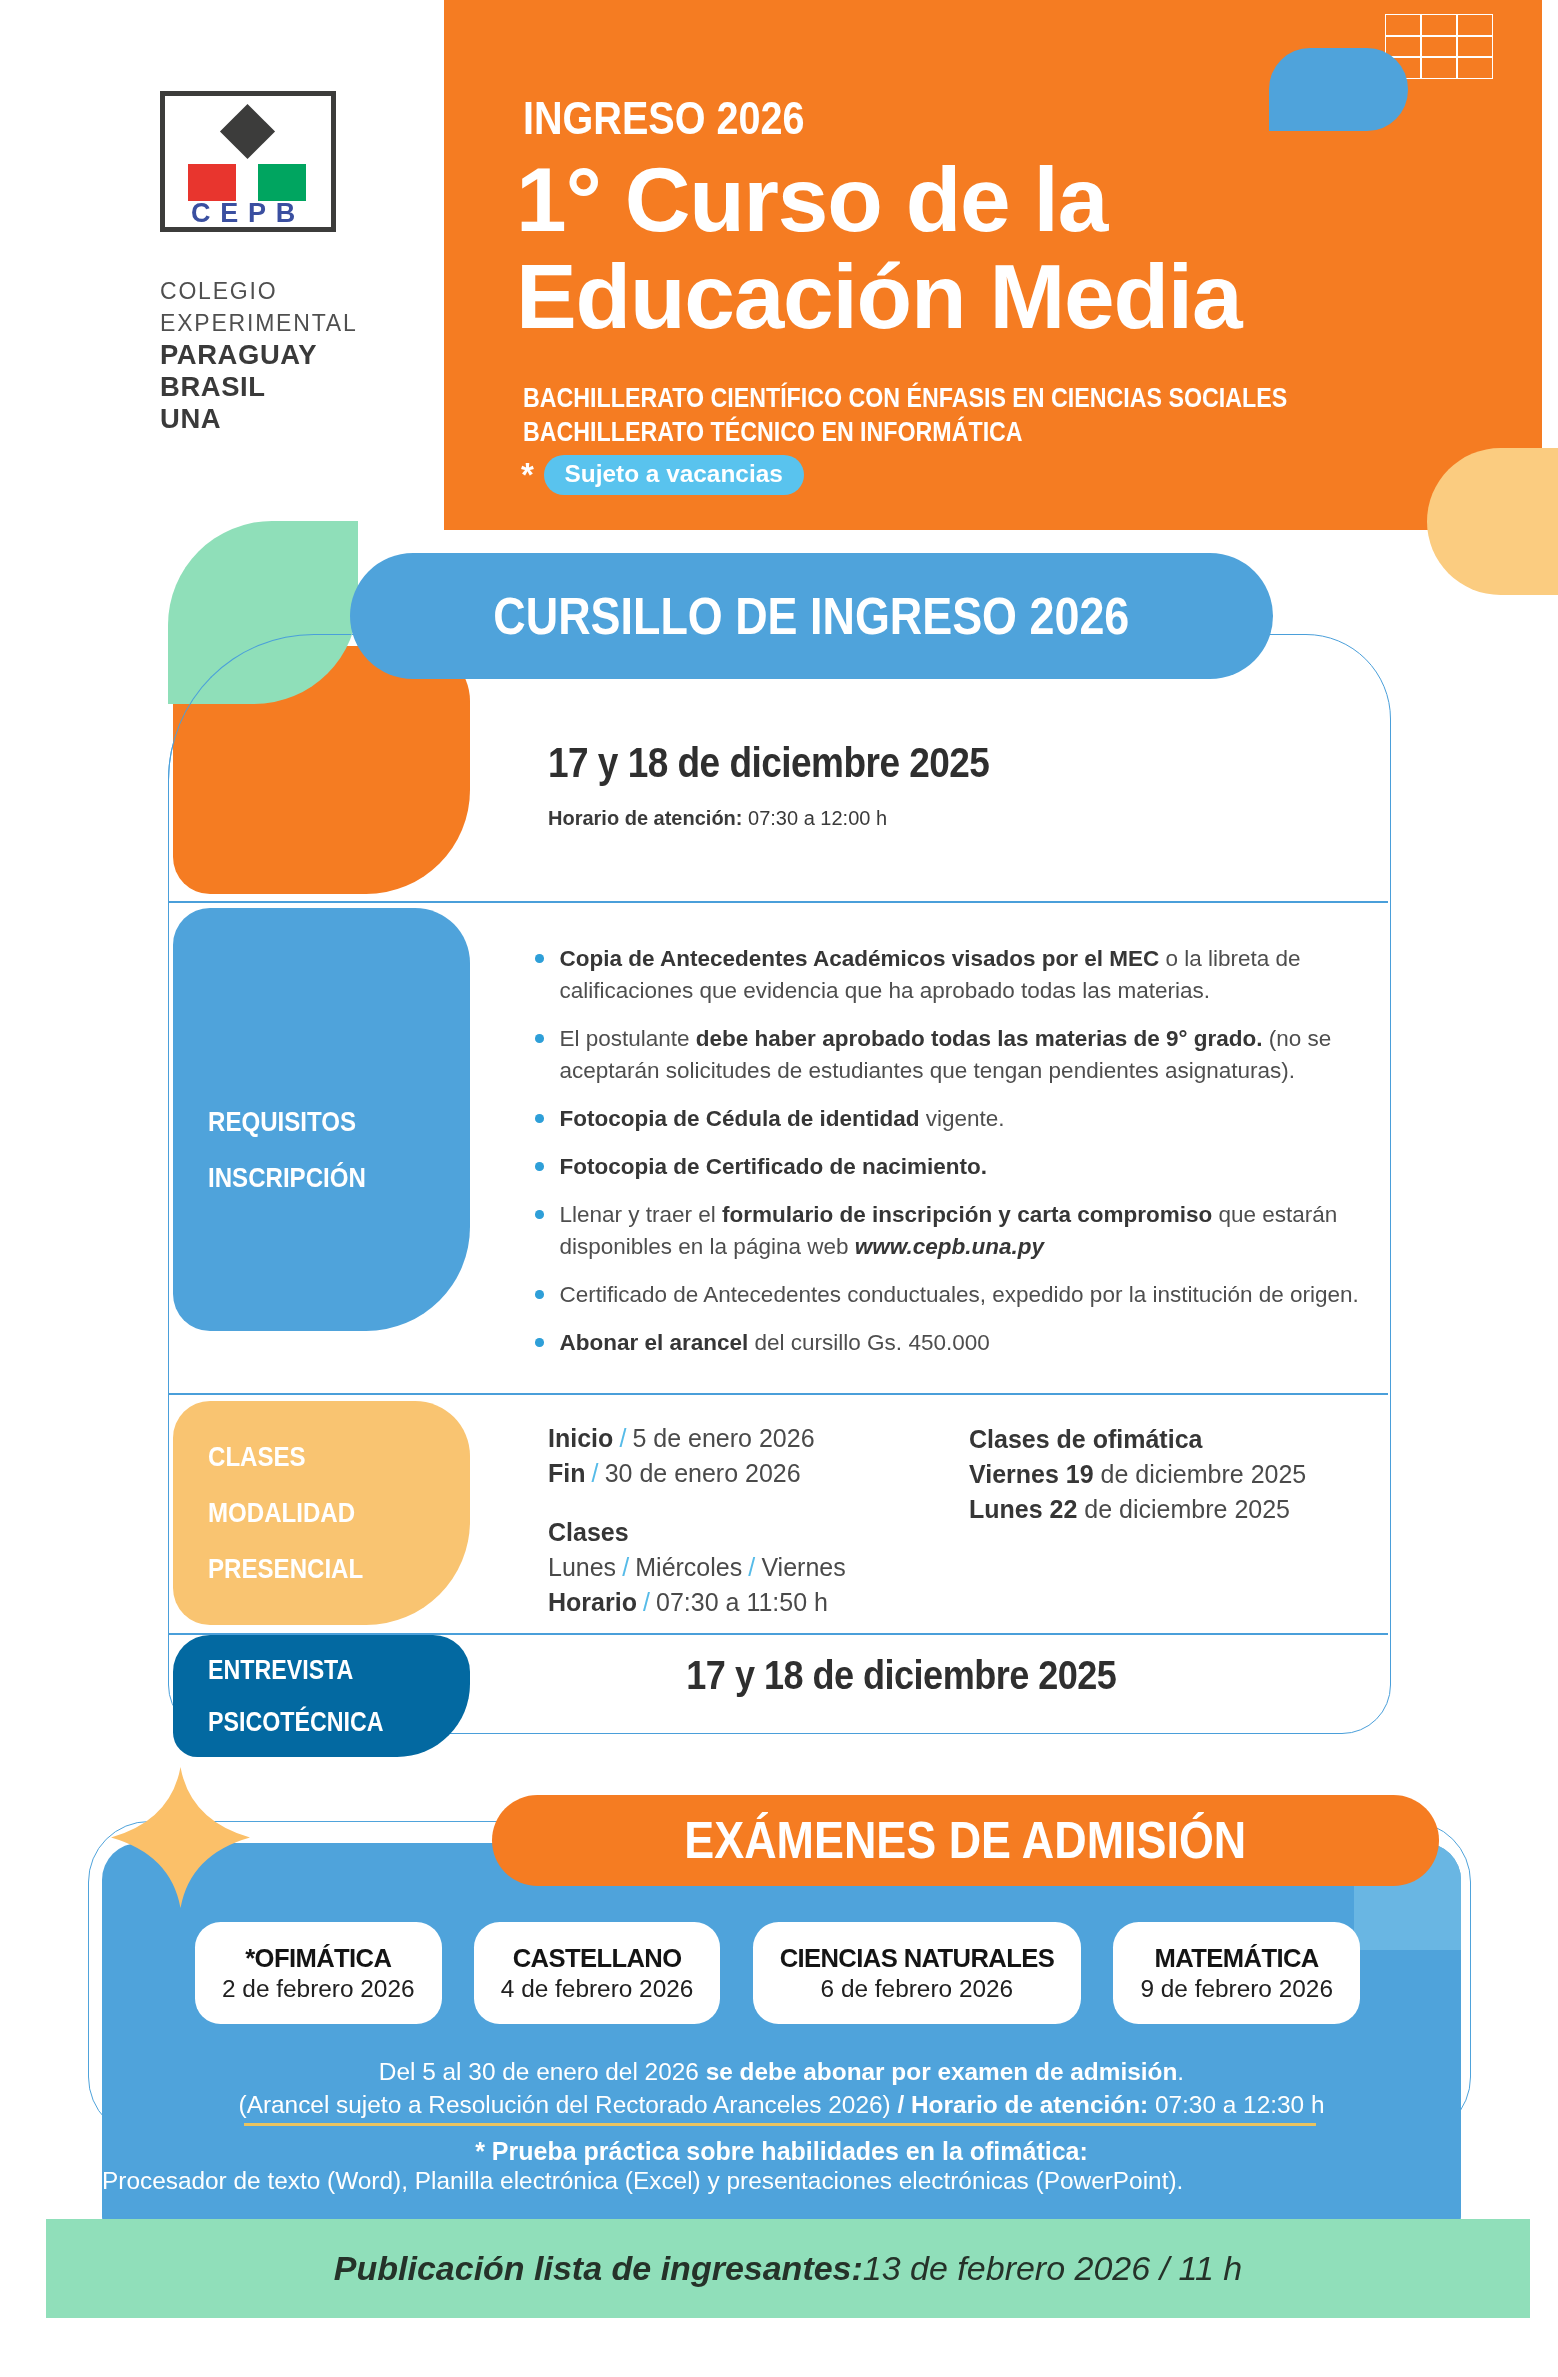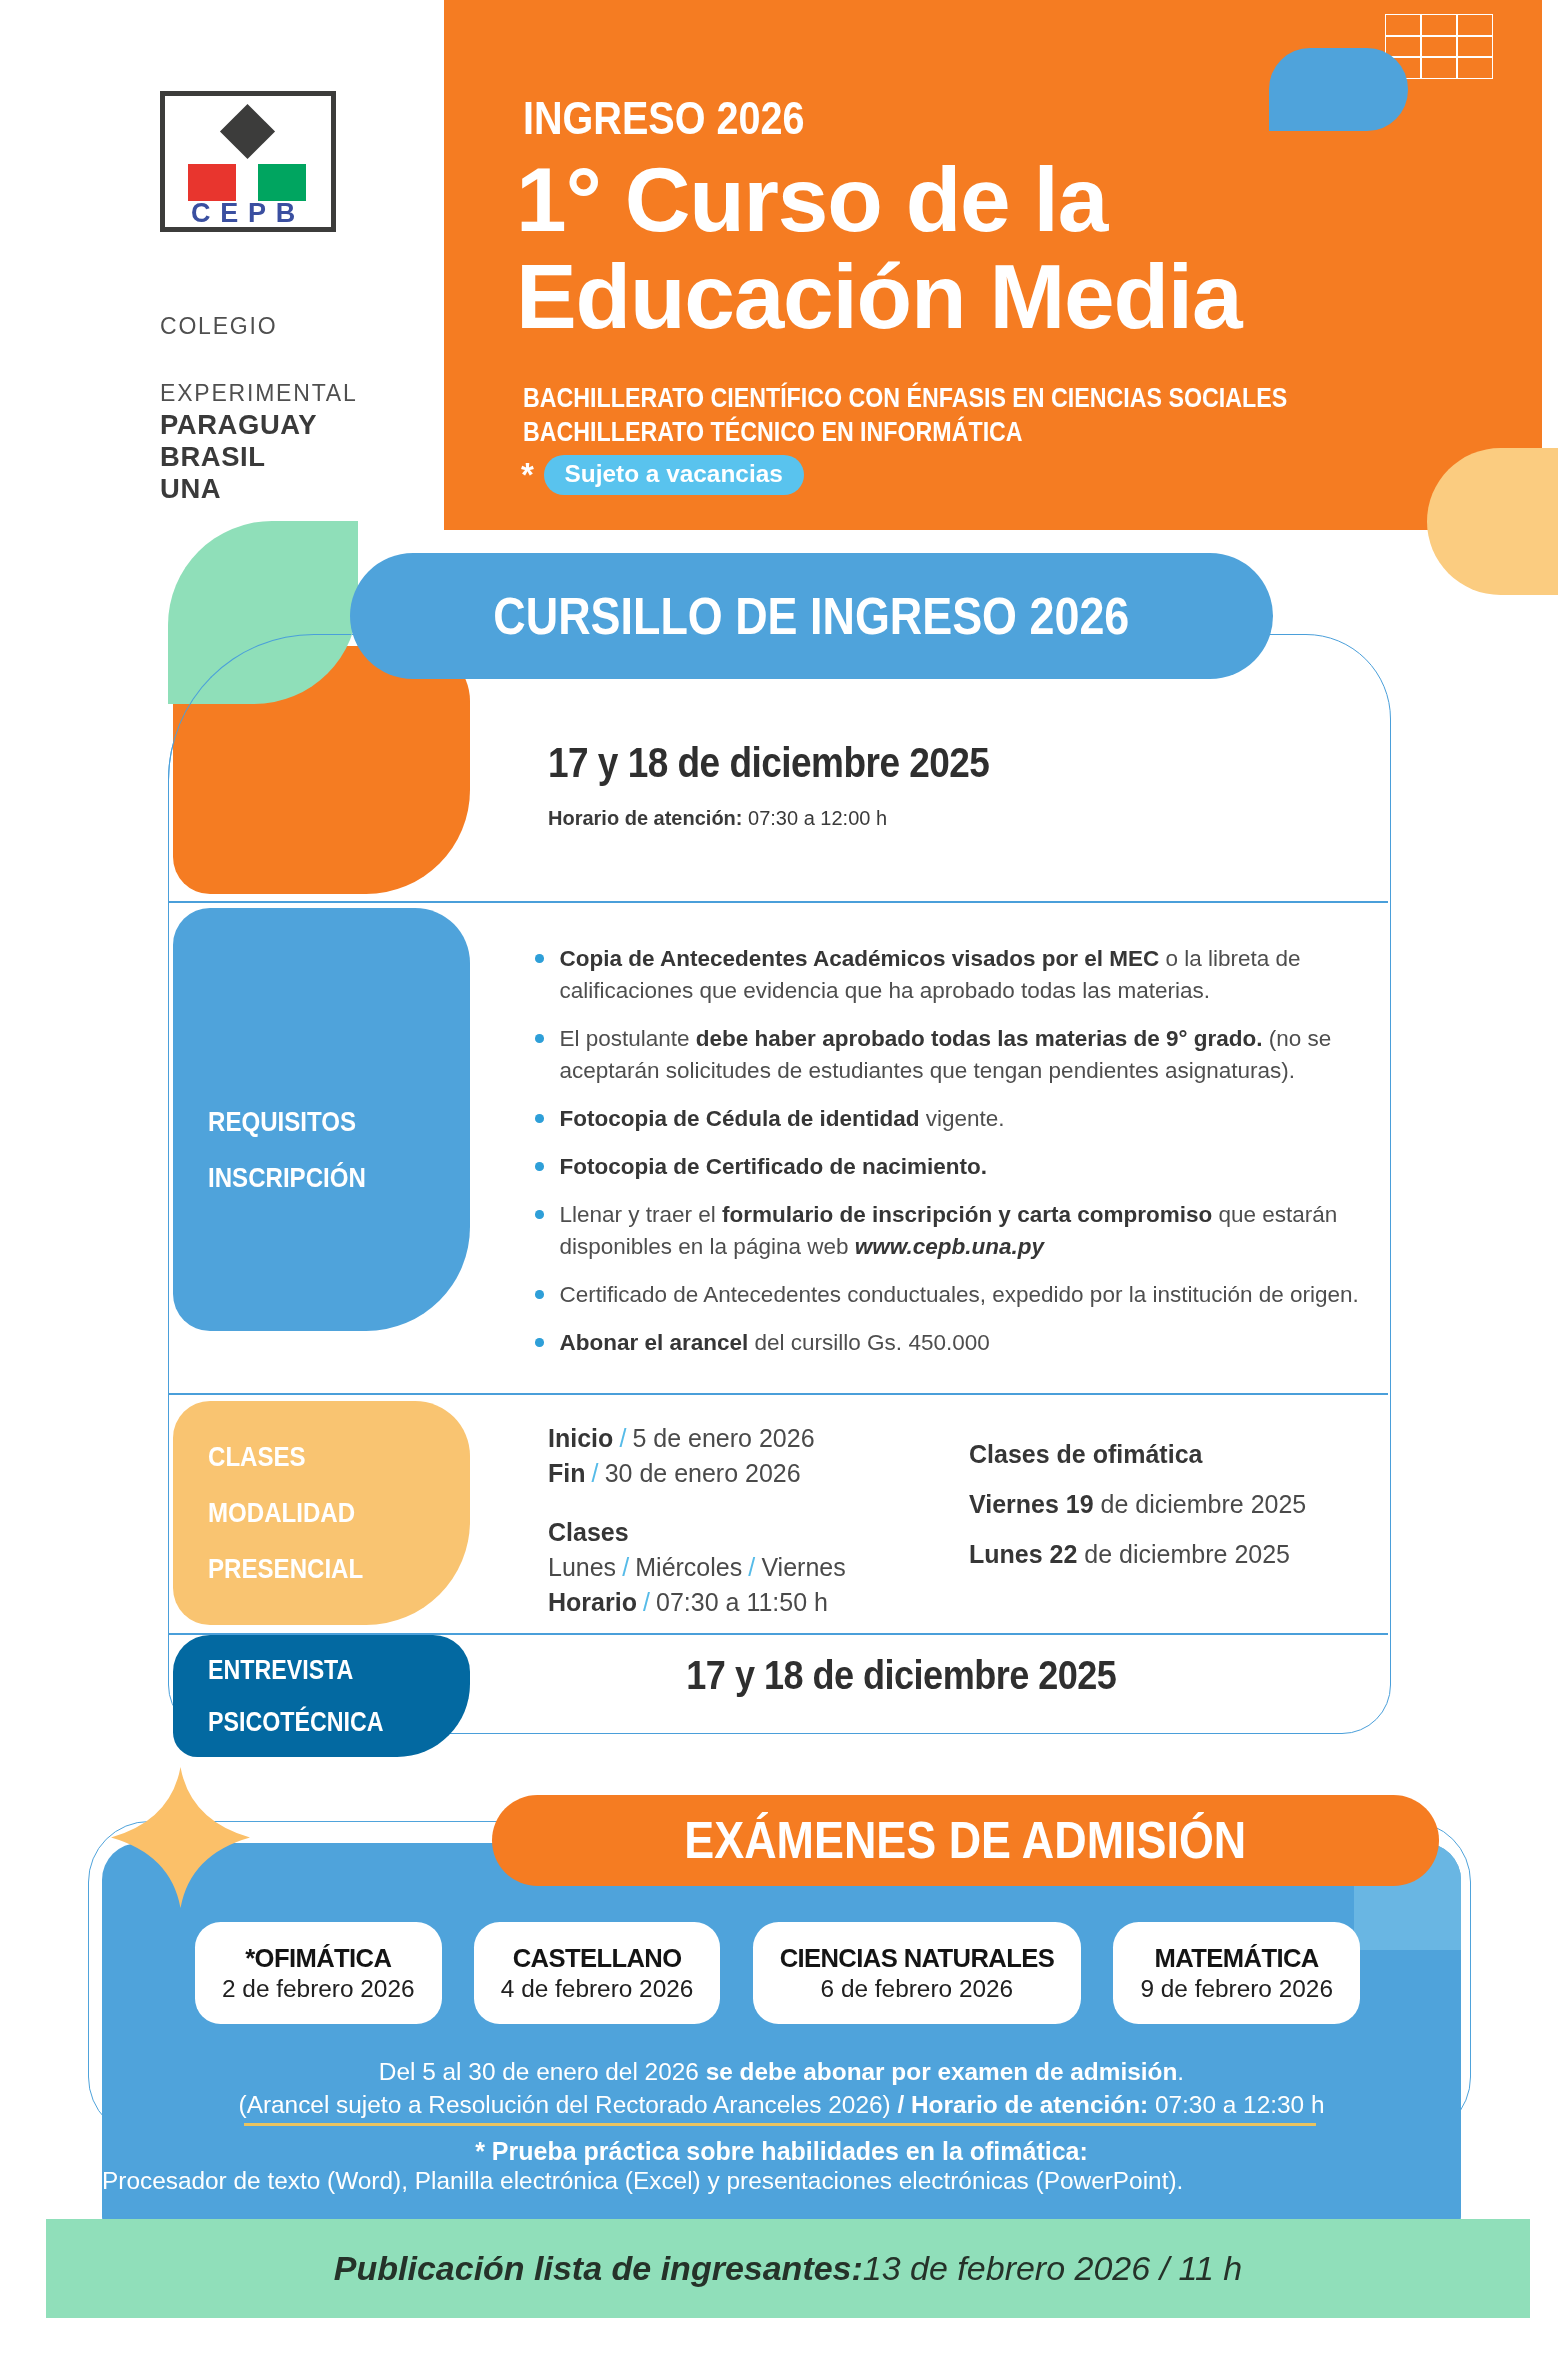--- a/index.html
+++ b/index.html
@@ -33,21 +33,21 @@
   .logo-box { position:absolute; left:160px; top:91px; width:176px; height:141px;
               border:5.5px solid #3C3C3B; background:#fff; }
   .logo-diamond { position:absolute; left:63px; top:16px; width:39px; height:39px;
                   background:#3C3C3B; transform:rotate(45deg); }
   .logo-sq { position:absolute; top:68px; width:48px; height:37px; }
   .logo-sq.red { left:23px; background:#E8352E; }
   .logo-sq.green { left:93px; background:#00A560; }
   .logo-acronym { position:absolute; left:0; top:102px; width:100%; text-align:center;
                   color:#3A4FA0; font-size:27px; font-weight:800; letter-spacing:9.7px; }
   .org { position:absolute; left:160px; top:275px; }
-  .org .light { font-size:23px; font-weight:400; color:#4F4F4F; letter-spacing:1.8px; line-height:32px;margin-top:35px; }
+  .org .light { font-size:23px; font-weight:400; color:#4F4F4F; letter-spacing:1.8px; line-height:32px; }
   .org .bold  { font-size:27.4px; font-weight:700; color:#3A3A3A; letter-spacing:0.6px; line-height:32px; }
 
   
   .whitebox { position:absolute; left:168px; top:634px; width:1223px; height:1100px; background:#fff;
               border:1.8px solid #4A9FDA; border-radius:146px 85px 49px 49px; }
   .divider { position:absolute; left:169px; width:1219px; height:1.8px; background:#4A9FDA; }
   .d1 { top:901px; } .d2 { top:1393px; } .d3 { top:1633px; }
 
   .labelbox { position:absolute; left:173px; width:297px; color:#fff; }
   .labelbox .lines { position:absolute; left:35px; }
@@ -83,21 +83,21 @@
   .bullets .txt { font-size:22.5px; line-height:32px; color:#4E4E4E; }
   .b { font-weight:700; color:#363636; }
   .i { font-style:italic; }
 
   .cla-left { position:absolute; left:548px; top:1421px; font-size:25px; color:#4A4A4A; }
   .cla-left .row { line-height:35px; }
   .cla-left .hd { font-weight:800; color:#363636; }
   .slash { color:#56BBE8; padding:0 6.1px; }
   .gap { height:24.4px; }
   .ofi { position:absolute; left:969px; top:1422px; font-size:25px; color:#4A4A4A; }
-  .ofi .row { line-height:35px;margin-top:15px; }
+  .ofi .row { line-height:35px; }
   .ofi .hd { font-weight:800; color:#363636; }
   .ent-date { position:absolute; left:469px; top:1652px; width:865px; text-align:center;
               color:#2F2F2F; font-size:41px; font-weight:800; letter-spacing:-0.6px; }
 
   
   .echo { position:absolute; left:88px; top:1821px; width:1383px; height:317px;
           border:1.8px solid #4FA3DB; border-radius:61px; }
   .bluerect { position:absolute; left:102px; top:1843px; width:1359px; height:411px;
               background:#4FA3DB; border-radius:37px; }
   .lightsq { position:absolute; right:0; top:0; width:107px; height:107px;

